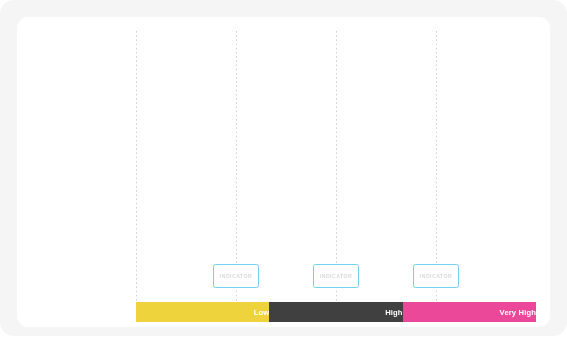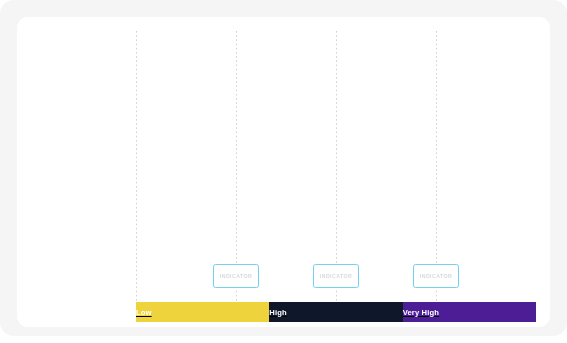--- a/index.html
+++ b/index.html
@@ -101,22 +101,21 @@
     width: 400px;
     height: 20px;
     display: flex;
     overflow: hidden;
   }
   .scale-segment {
     flex: 1 1 0;
     height: 100%;
     display: flex;
     align-items: center;
-    justify-content: flex-start;
-    text-decoration: underline;
+    justify-content: flex-end;
   }
   .scale-segment-label {
     font-size: 7.6px;
     font-weight: 700;
     color: #ffffff;
     letter-spacing: 0.15px;
     font-family: "Liberation Sans", sans-serif;
     white-space: nowrap;
   }
 </style>
@@ -148,25 +147,25 @@
           <span class="indicator-chip-label">INDICATOR</span>
         </div>
 
         <div id="scale-bar">
 
           <div class="scale-segment" style="background:#efd33d;">
             <span class="scale-segment-label">Low</span>
           </div>
 
 
-          <div class="scale-segment" style="background:#0f172a;">
+          <div class="scale-segment" style="background:#404040;">
             <span class="scale-segment-label">High</span>
           </div>
 
-          <div class="scale-segment" style="background:#4c1d95;">
+          <div class="scale-segment" style="background:#ec4899;">
             <span class="scale-segment-label">Very High</span>
           </div>
 
         </div>
 
       </div>
     </div>
   </div>
 </div>
 

